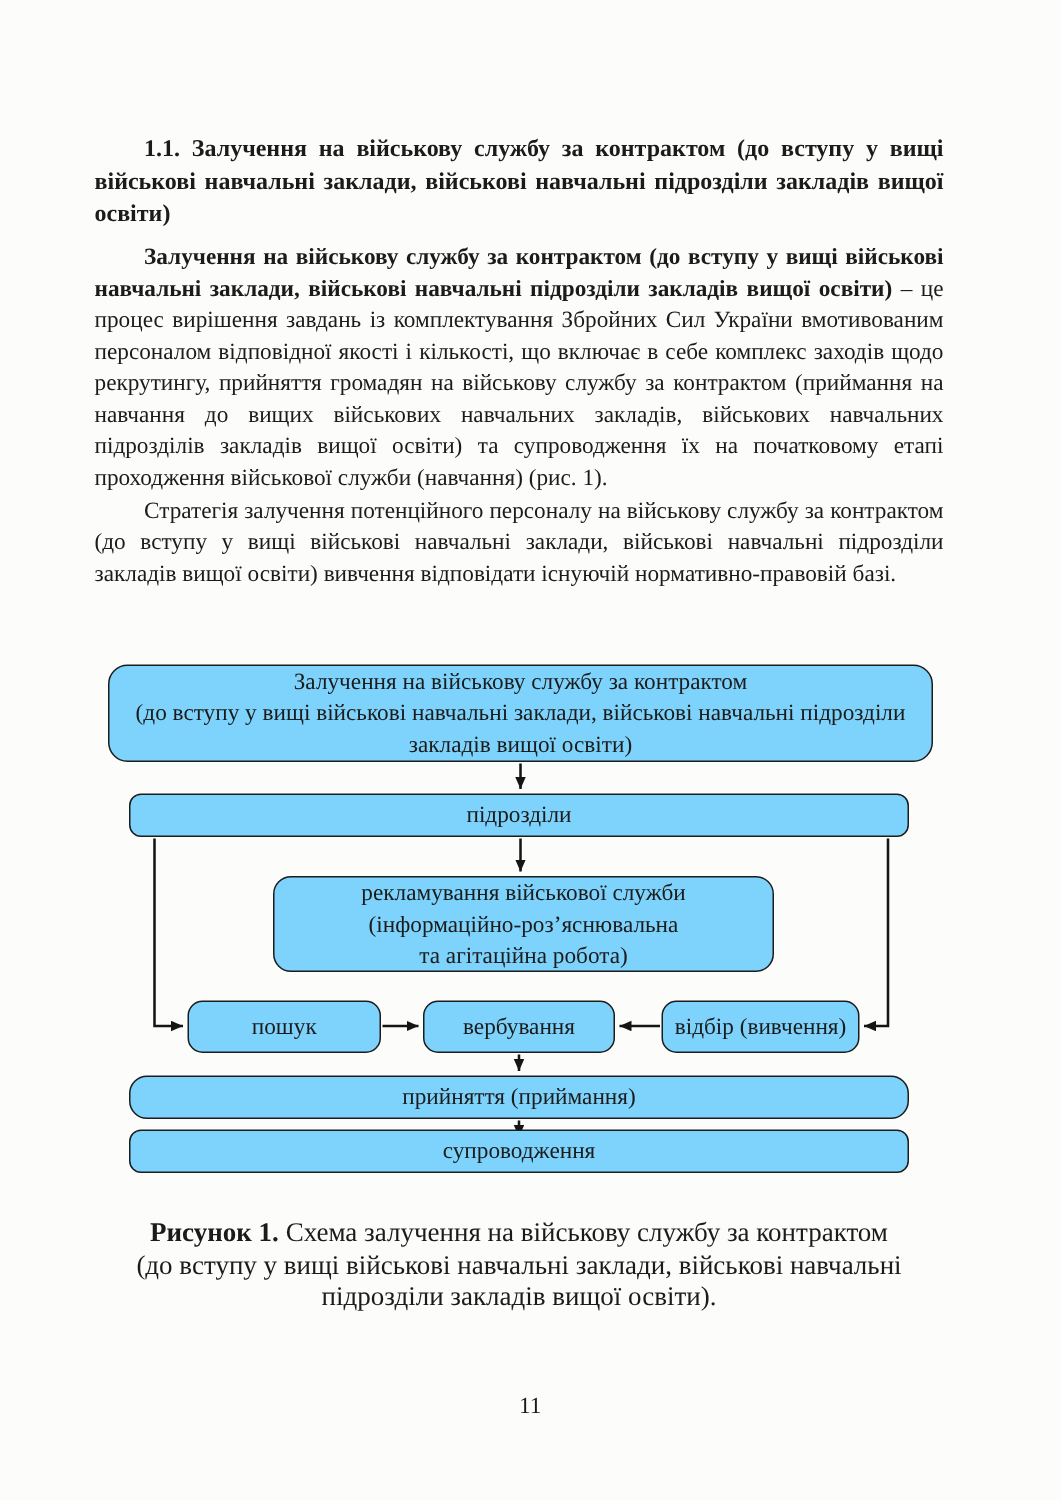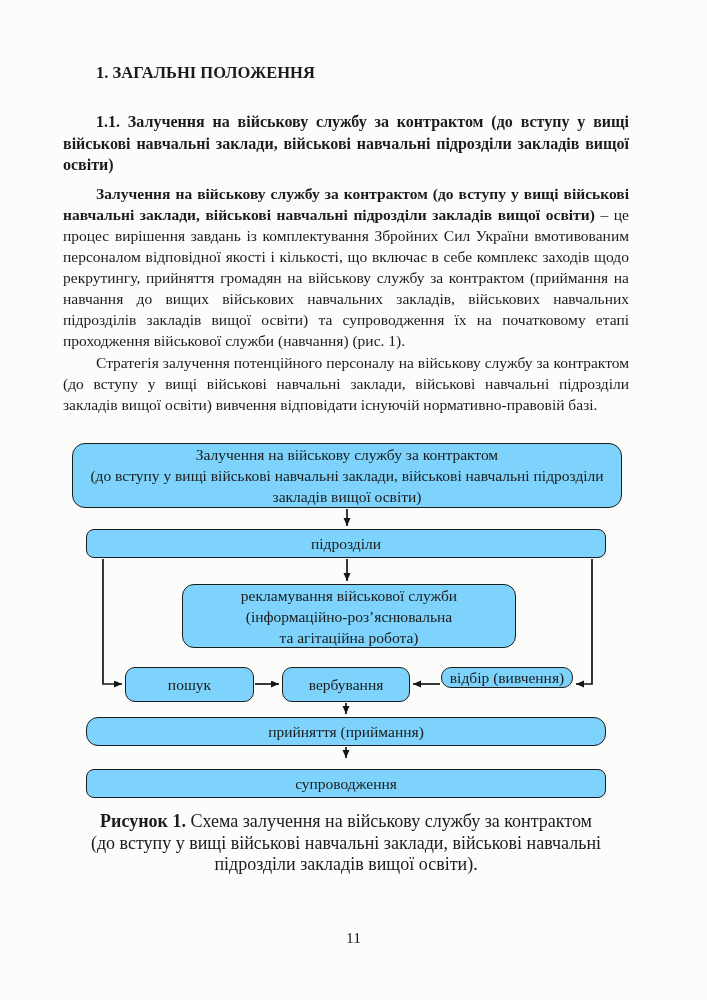--- a/index.html
+++ b/index.html
@@ -83,21 +83,20 @@
     text-align: center;
     font-size: 15.5px;
   }
 </style>
 </head>
 <body>
 
 <div class="page">
 
   <div class="content">
-    <div class="h1">1. ЗАГАЛЬНІ ПОЛОЖЕННЯ</div>
     <div class="h2">1.1. Залучення на військову службу за контрактом (до вступу у вищі військові навчальні заклади, військові навчальні підрозділи закладів вищої освіти)</div>
     <p class="para"><span class="bold">Залучення на військову службу за контрактом (до вступу у вищі військові навчальні заклади, військові навчальні підрозділи закладів вищої освіти)</span><span> – це процес вирішення завдань із комплектування Збройних Сил України вмотивованим персоналом відповідної якості і кількості, що включає в себе комплекс заходів щодо рекрутингу, прийняття громадян на військову службу за контрактом (приймання на навчання до вищих військових навчальних закладів, військових навчальних підрозділів закладів вищої освіти) та супроводження їх на початковому етапі проходження військової служби (навчання) (рис. 1).</span></p>
     <p class="para second">Стратегія залучення потенційного персоналу на військову службу за контрактом (до вступу у вищі військові навчальні заклади, військові навчальні підрозділи закладів вищої освіти) вивчення відповідати існуючій нормативно-правовій базі.</p>
   </div>
 
   <div class="diagram">
     <svg class="arrows" viewBox="0 0 707 350" xmlns="http://www.w3.org/2000/svg">
       <defs>
         <marker id="ah" markerWidth="9" markerHeight="8" refX="8" refY="3.5" orient="auto" markerUnits="userSpaceOnUse">
           <path d="M0,0 L8,3.5 L0,7 Z" fill="#151515"></path>
@@ -116,23 +115,23 @@
     </svg>
     <div class="dbox" style="left:72px; top:0; width:550px; height:65px; border-radius:13px;">Залучення на військову службу за контрактом
 (до вступу у вищі військові навчальні заклади, військові навчальні підрозділи
 закладів вищої освіти)</div>
     <div class="dbox" style="left:86px; top:86px; width:520px; height:29px; border-radius:8px;">підрозділи</div>
     <div class="dbox" style="left:182px; top:141px; width:334px; height:64px; border-radius:12px;text-align:center;">рекламування військової служби
 (інформаційно-роз’яснювальна
 та агітаційна робота)</div>
     <div class="dbox" style="left:125px; top:224px; width:129px; height:35px;">пошук</div>
     <div class="dbox" style="left:282px; top:224px; width:128px; height:35px;">вербування</div>
-    <div class="dbox" style="left:441px; top:224px; width:132px; height:21px;">відбір (вивчення)</div>
+    <div class="dbox" style="left:441px; top:224px; width:132px; height:35px;">відбір (вивчення)</div>
     <div class="dbox" style="left:86px; top:274px; width:520px; height:29px; border-radius:12px;">прийняття (приймання)</div>
-    <div class="dbox" style="left:86px; top:326px; width:520px; height:29px; border-radius:8px;">супроводження</div>
+    <div class="dbox" style="left:86px; top:310px; width:520px; height:29px; border-radius:8px;">супроводження</div>
   </div>
 
   <div class="caption"><span class="bold">Рисунок 1.</span><span> Схема залучення на військову службу за контрактом
 (до вступу у вищі військові навчальні заклади, військові навчальні
 підрозділи закладів вищої освіти).</span></div>
 
   <div class="page-number">11</div>
 
 </div>
 

